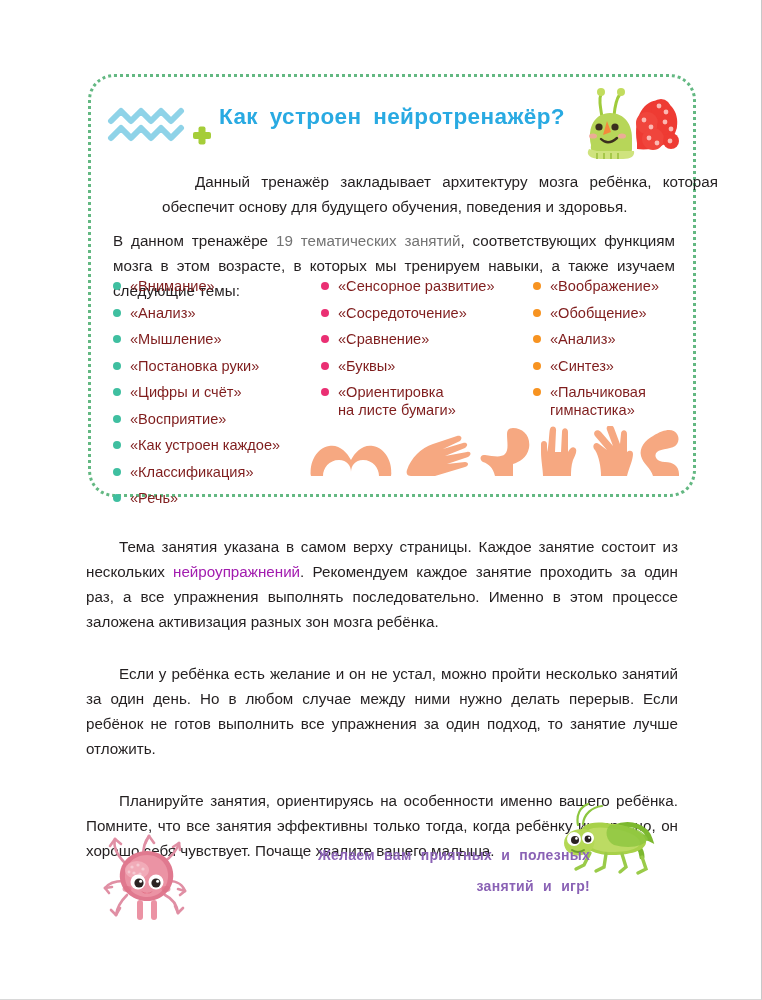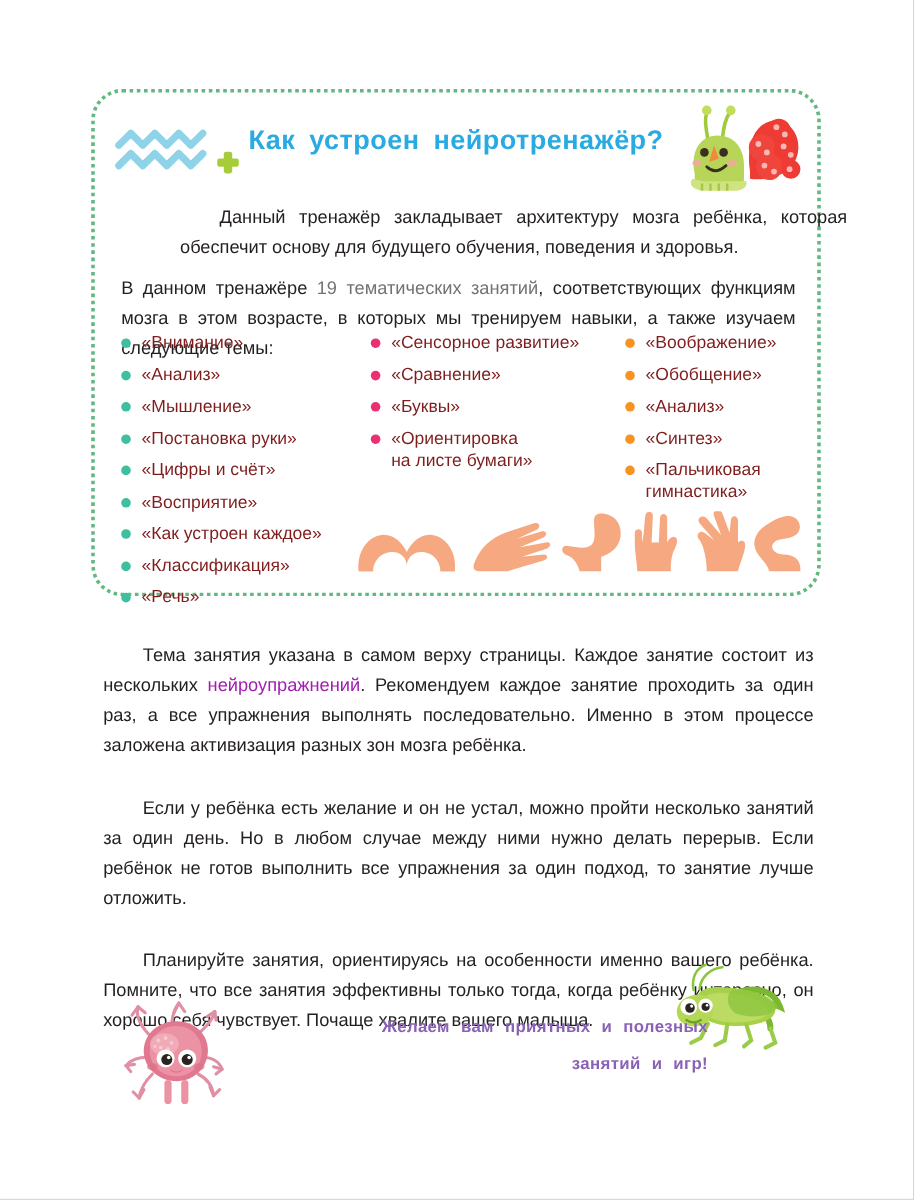--- a/index.html
+++ b/index.html
@@ -23,21 +23,21 @@
     height: 1000px;
     background: #ffffff;
     box-sizing: border-box;
     border-right: 1px solid #c8c8c8;
     border-bottom: 1px solid #d8d8d8;
   }
 
   
   #infobox {
     position: absolute;
-    left: 76px;
+    left: 88px;
     top: 74px;
     width: 608px;
     height: 423px;
     box-sizing: border-box;
     border: 3px dotted #63b882;
     border-radius: 26px;
     background: #ffffff;
   }
 
   
@@ -290,20 +290,24 @@
         <div class="topic-item">
             <span class="bullet" style="background: rgb(63, 191, 160);"></span>
             <span class="topic-label">«Речь»</span>
           </div>
       </div>
 
       <div class="topic-col c2">
         <div class="topic-item">
             <span class="bullet" style="background: rgb(234, 47, 115);"></span>
             <span class="topic-label">«Сенсорное развитие»</span>
+          </div>
+        <div class="topic-item">
+            <span class="bullet" style="background: rgb(234, 47, 115);"></span>
+            <span class="topic-label">«Сосредоточение»</span>
           </div>
         <div class="topic-item">
             <span class="bullet" style="background: rgb(234, 47, 115);"></span>
             <span class="topic-label">«Сравнение»</span>
           </div>
         <div class="topic-item">
             <span class="bullet" style="background: rgb(234, 47, 115);"></span>
             <span class="topic-label">«Буквы»</span>
           </div>
         <div class="topic-item">

